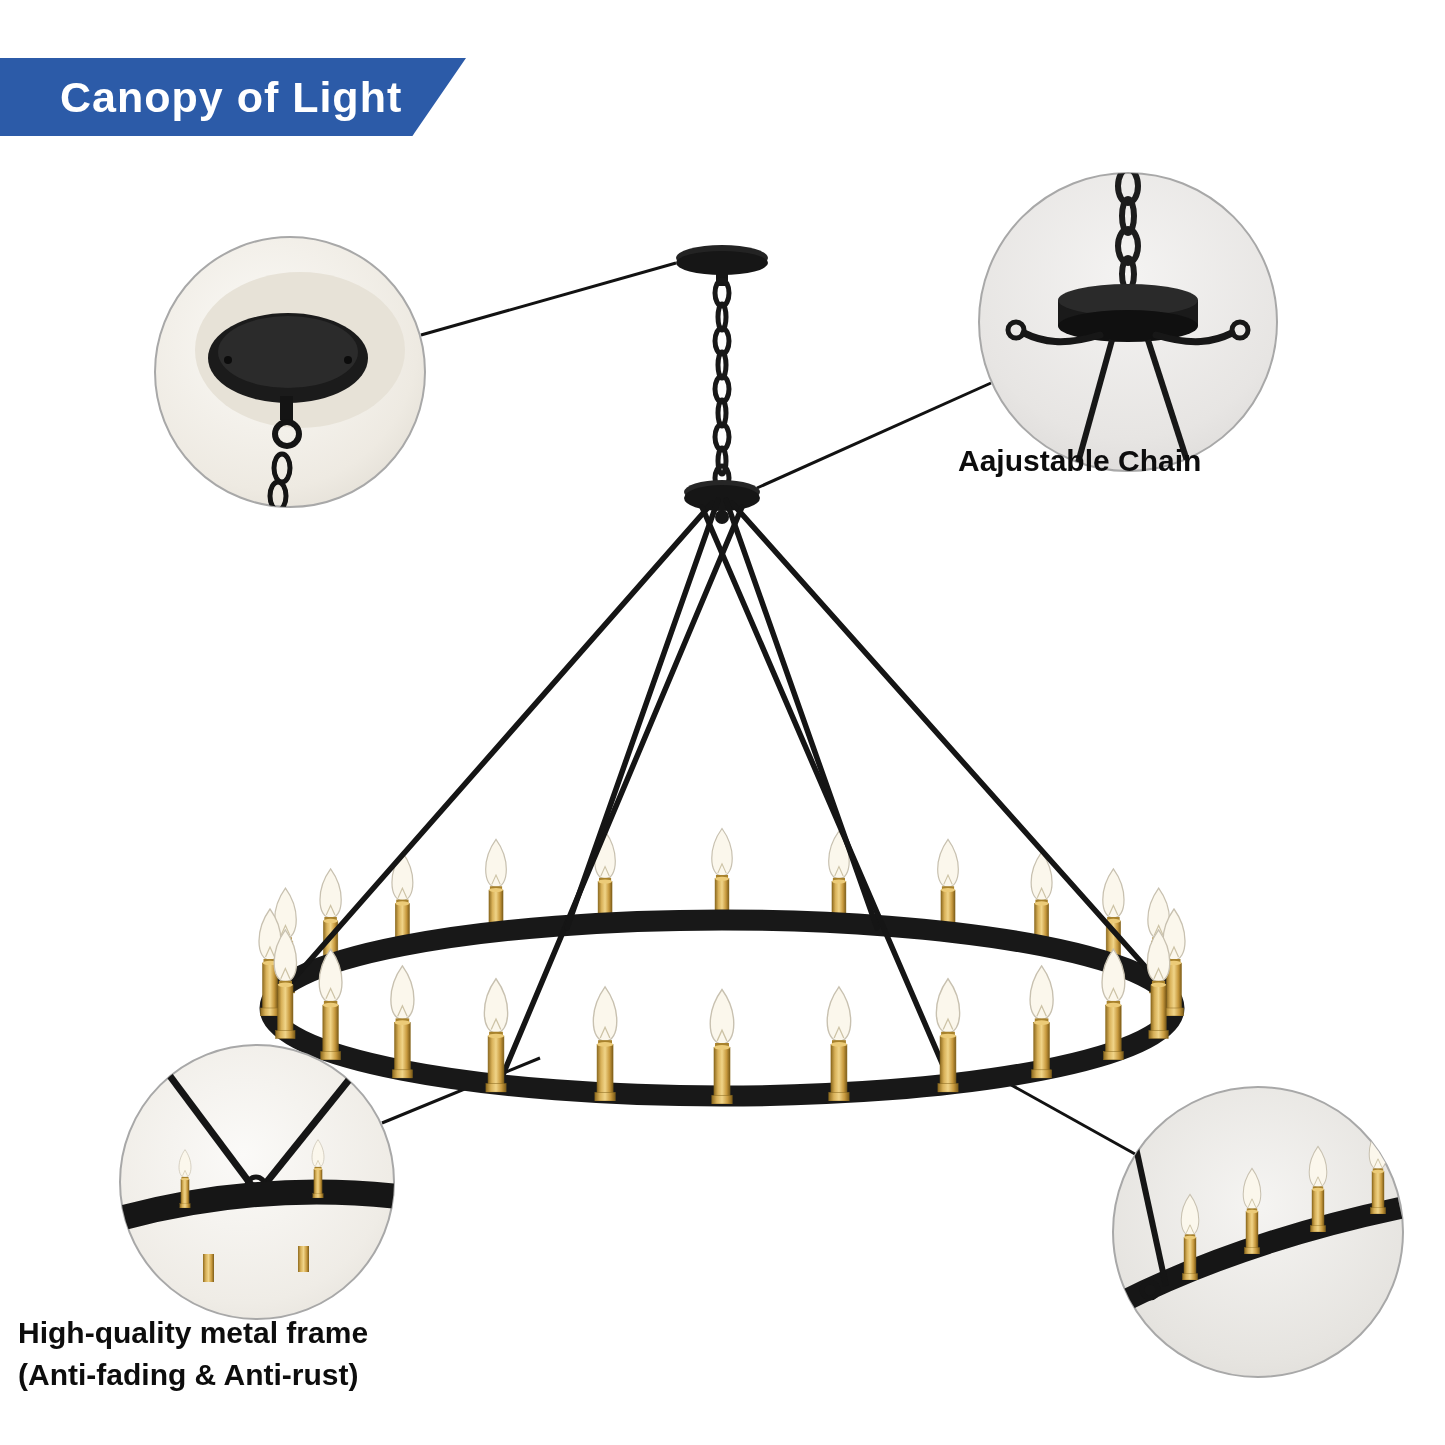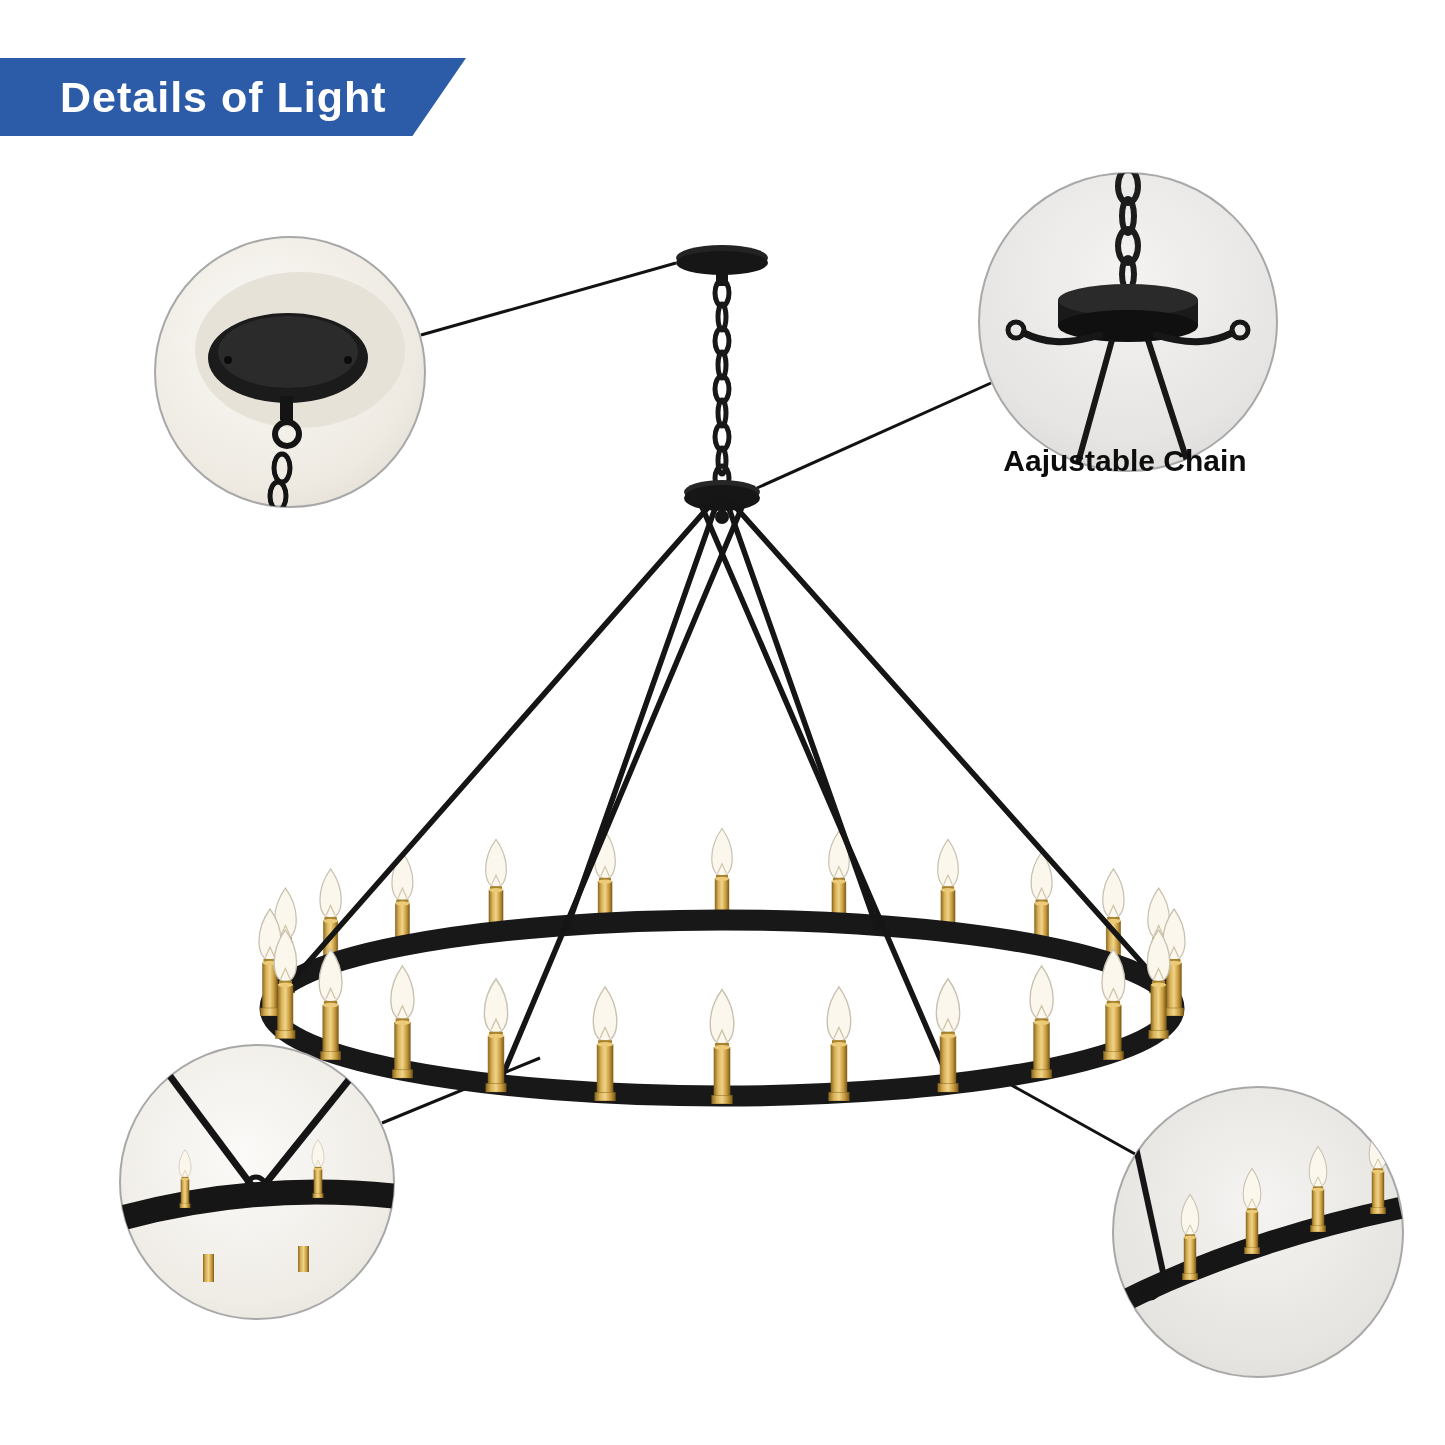--- a/index.html
+++ b/index.html
@@ -15,21 +15,21 @@
     background:var(--banner_blue,#2c5ba8);
     clip-path:polygon(0 0,100% 0,88.5% 100%,0 100%);
     display:flex;align-items:center;
   }
   #banner .banner-text{
     color:#ffffff;font-size:43px;font-weight:700;
     padding-left:60px;letter-spacing:1px;white-space:nowrap;
   }
   .callout-label{
     position:absolute;color:#0d0d0d;font-weight:700;font-size:30px;
-    text-align:center;line-height:42px;white-space:nowrap;
+    text-align:left;line-height:42px;white-space:nowrap;
   }
   #label-canopy{left:110px;top:503px;width:330px;}
   #label-chain{left:958px;top:440px;width:334px;}
   #label-frame{left:18px;top:1312px;width:414px;}
   #label-bulb{left:1090px;top:1378px;width:336px;}
   svg{position:absolute;left:0;top:0;}
   .ink{stroke:#181818;fill:none;}
   .connector{stroke:#121212;stroke-width:3;fill:none;}
 </style>
 </head>
@@ -218,20 +218,24 @@
         <line x1="1130" y1="1120" x2="1166" y2="1286" stroke="#151515" stroke-width="6"></line>
         <use href="#candle-sym" xlink:href="#candle-sym" x="1174" y="1192" width="32" height="88"></use>
         <use href="#candle-sym" xlink:href="#candle-sym" x="1236" y="1166" width="32" height="88"></use>
         <use href="#candle-sym" xlink:href="#candle-sym" x="1302" y="1144" width="32" height="88"></use>
         <use href="#candle-sym" xlink:href="#candle-sym" x="1362" y="1126" width="32" height="88"></use>
       </g>
     </g>
   </svg>
 
   <div id="banner">
-    <div class="banner-text">Details of Light</div>
+    <div class="banner-text">Canopy of Light</div>
   </div>
 
 
   <div id="label-chain" class="callout-label">Aajustable Chain</div>
 
+  <div id="label-frame" class="callout-label">
+    <div>High-quality metal frame</div>
+    <div>(Anti-fading &amp; Anti-rust)</div>
+  </div>
 
 </div>
 
 </body></html>

